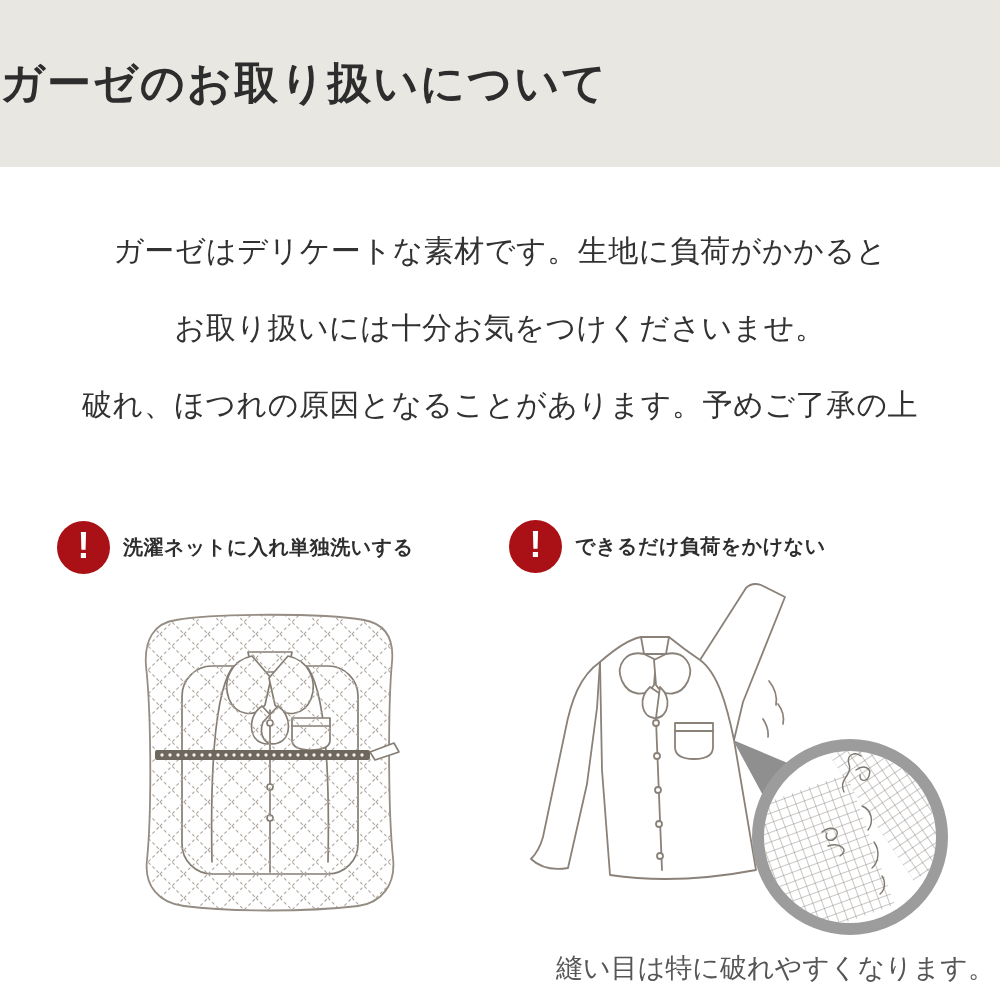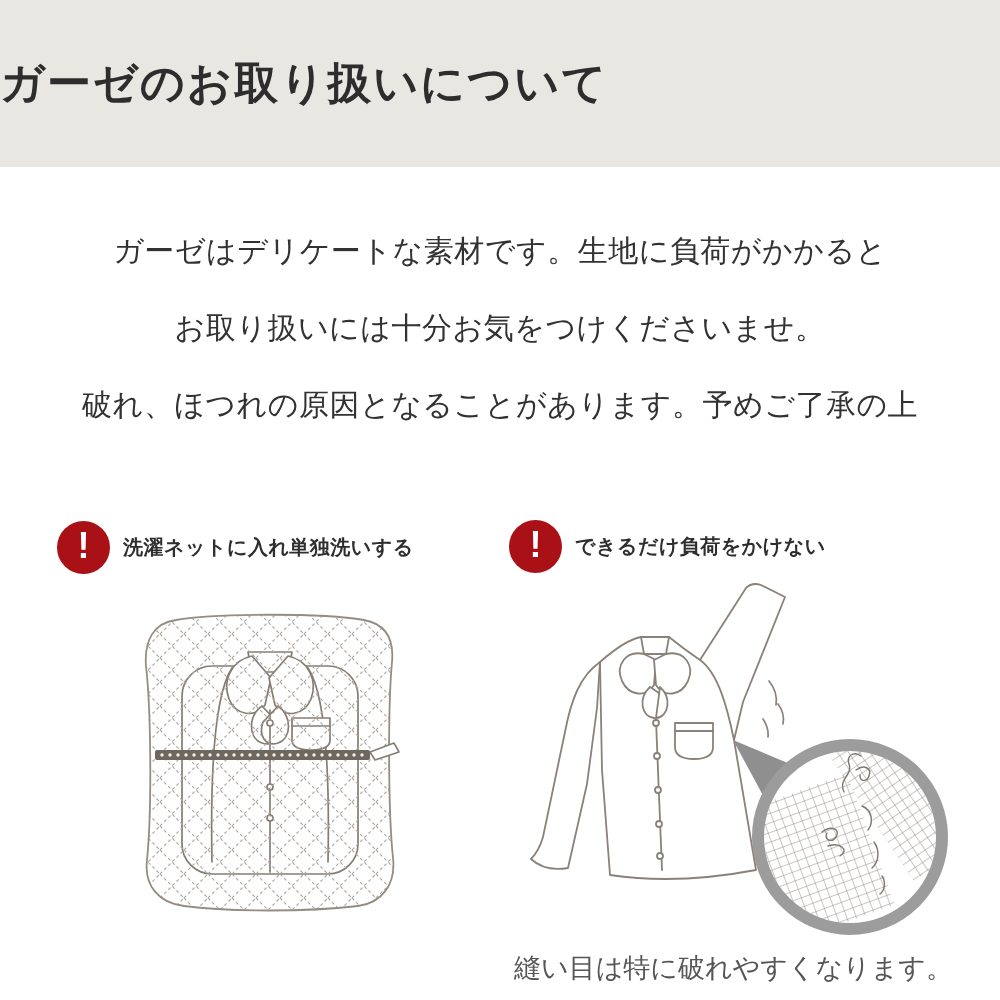--- a/index.html
+++ b/index.html
@@ -30,21 +30,21 @@
     width:53px; height:53px; border-radius:50%;
     background:#AA1117; color:#ffffff;
     display:flex; align-items:center; justify-content:center;
     font-size:36px; font-weight:700; line-height:1; flex:0 0 auto;
     padding-bottom:3px;
   }
   .warn-label { font-size:20px; font-weight:600; color:#2e2e2e; letter-spacing:0.5px; }
   .fig-left  { position:absolute; left:136px; top:610px; }
   .fig-right { position:absolute; left:522px; top:580px; }
   .fig-caption {
-    position:absolute; left:514px; top:950px;
+    position:absolute; left:556px; top:950px;
     font-size:27px; color:#565656; font-weight:500; letter-spacing:0px;
   }
 </style>
 </head>
 <body>
 
 <div class="canvas">
 
   <div class="header">
     <h1>ガーゼのお取り扱いについて</h1>

